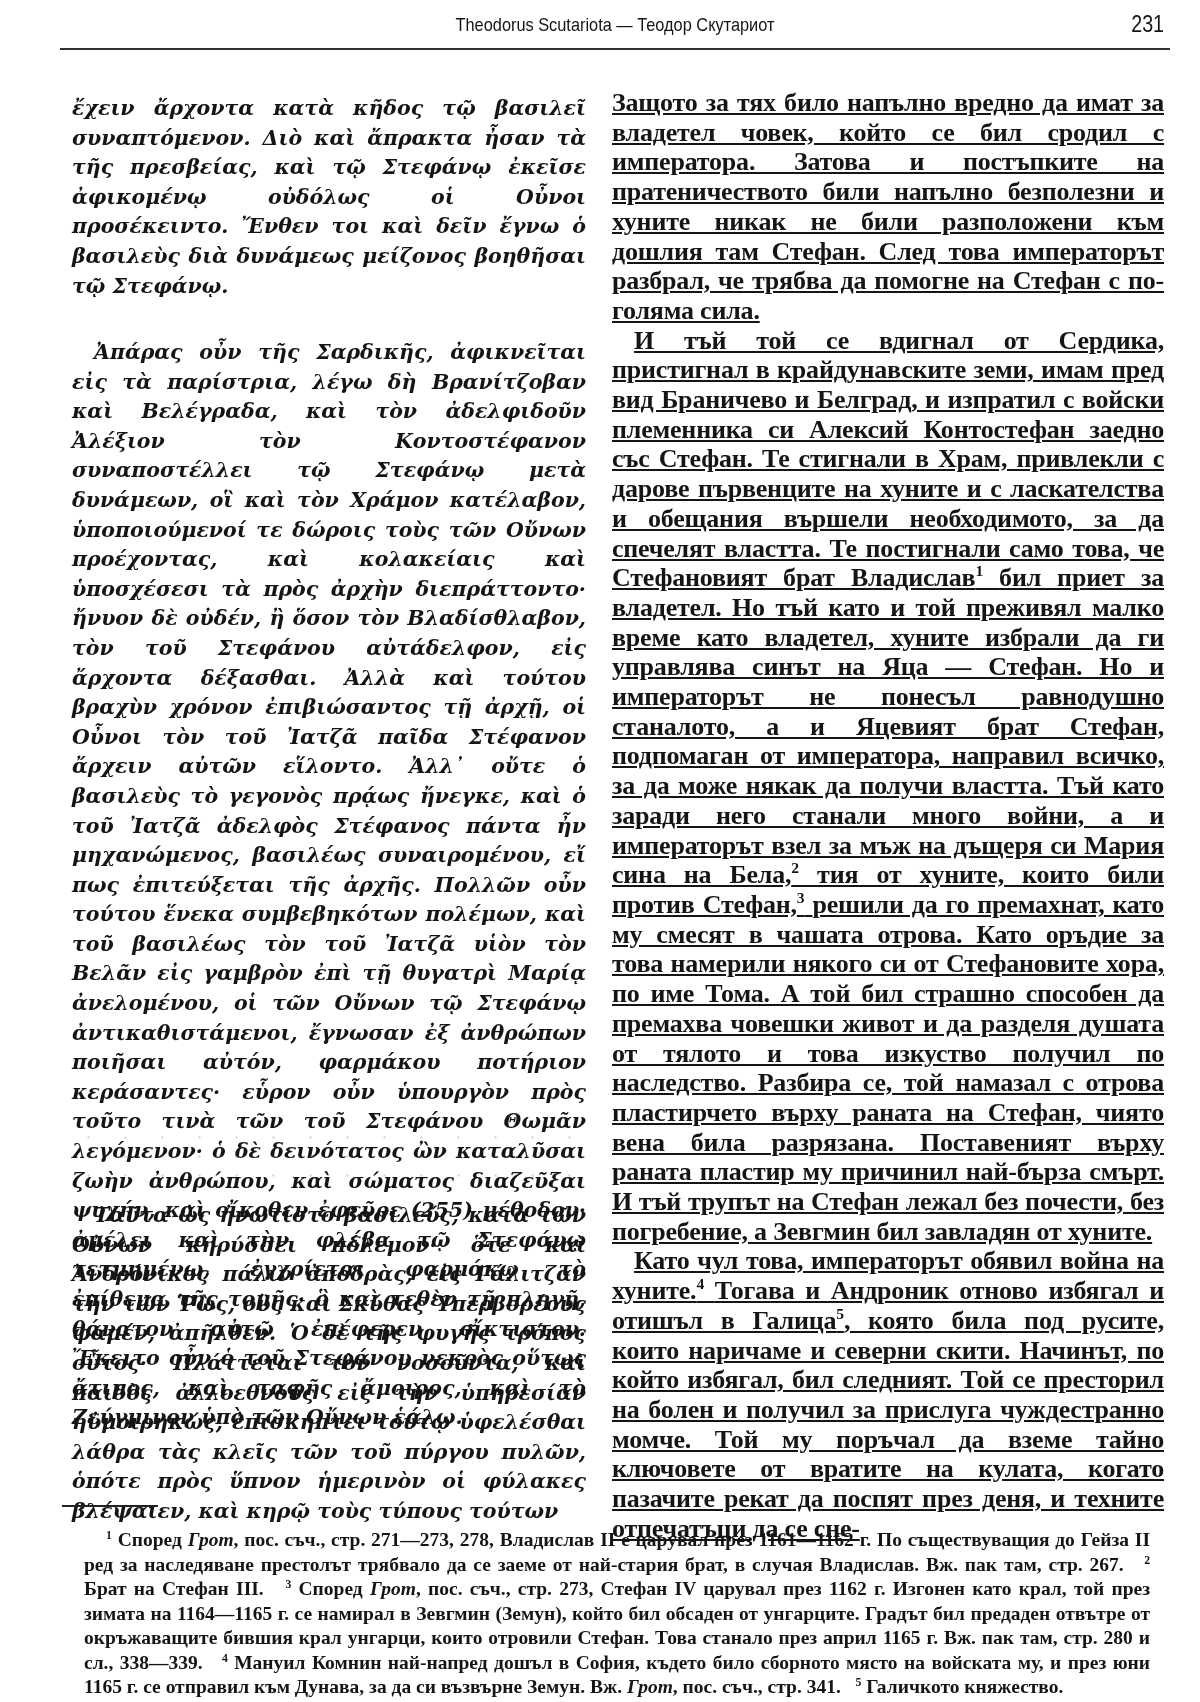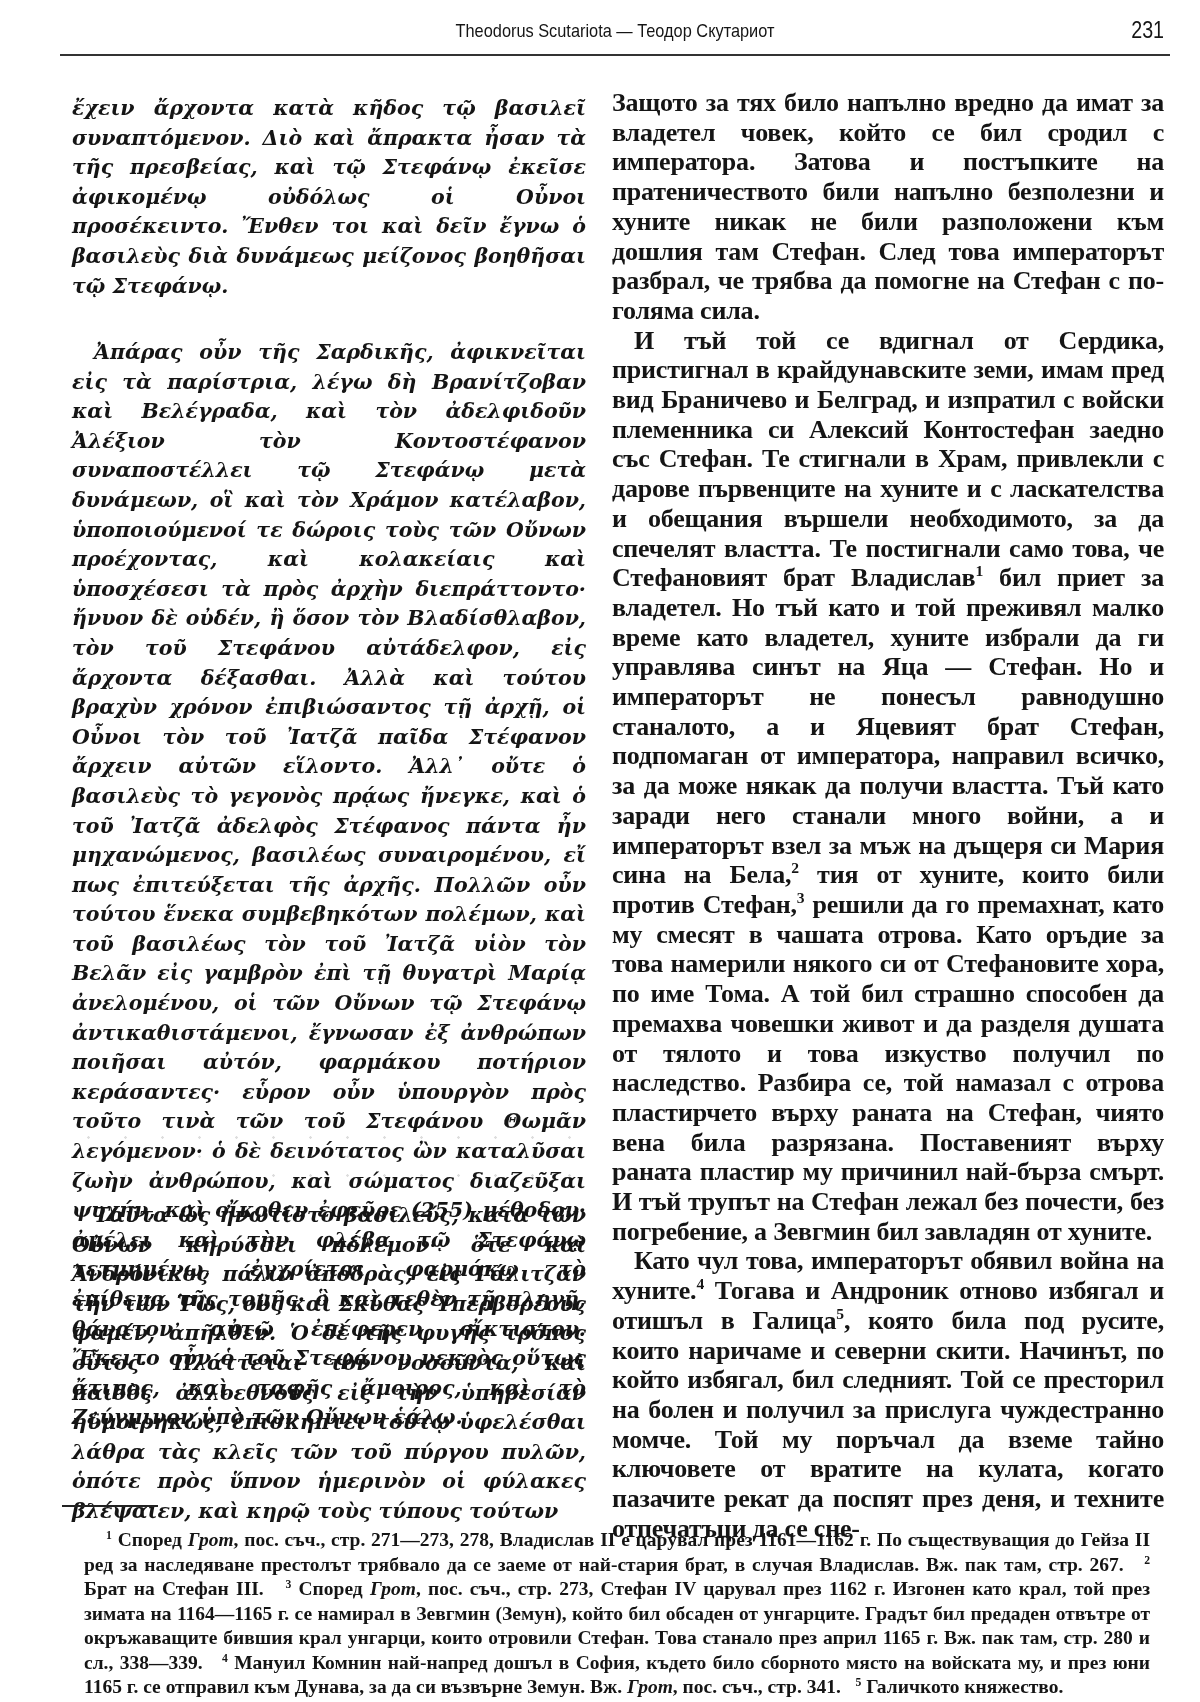--- a/index.html
+++ b/index.html
@@ -1,29 +1,29 @@
 <!DOCTYPE html>
 <html><head>
 <meta charset="utf-8">
 <style>
   html, body { margin:0; padding:0; background:#ffffff; }
   body { width:1200px; height:1702px; position:relative; overflow:hidden; color:#151515; }
-  .header { position:absolute; left:60px; top:14px; width:1110px; height:40px; }
+  .header { position:absolute; left:60px; top:8px; width:1110px; height:40px; }
   .running-title { position:absolute; left:0; right:0; top:6px; text-align:center;
     font-family:"Liberation Sans", sans-serif; font-size:19px; letter-spacing:0; transform:scaleX(0.86); }
   .page-number { position:absolute; right:6px; top:2px; font-family:"Liberation Sans", sans-serif; font-size:24px; transform:scaleX(0.82); transform-origin:right; }
   .header-rule { position:absolute; left:0; right:0; top:40px; height:2px; background:#333; }
 
   .col-greek { position:absolute; left:68px; width:522px; font-family:"DejaVu Serif", serif;
     font-style:italic; font-weight:bold; font-size:20.5px; line-height:29.6px; text-align:justify; }
   .col-greek p { margin:4px; text-indent:0; }
   .col-greek .indent { text-indent:22px; }
   .col-bg { position:absolute; left:612px; width:552px; font-family:"Liberation Serif", serif;
     font-size:26px; line-height:29.7px; text-align:justify; font-weight:bold; letter-spacing:-0.2px; }
-  .col-bg p { margin:0; }
+  .col-bg p { margin:0;text-decoration:underline; }
   .col-bg .indent { text-indent:22px; }
 
   .footnote-rule { position:absolute; left:62px; top:1505px; width:96px; height:2px; background:#222; }
   .footnotes { position:absolute; left:68px; top:1512px; width:1098px; font-family:"Liberation Serif", serif;
     font-size:19.5px; line-height:24.5px; text-align:justify; font-weight:bold; }
   .footnotes p { margin:16px; text-indent:22px; }
   sup { font-size:0.6em; line-height:0; }
   .it { font-style:italic; }
   .smudge { position:absolute; left:70px; top:1128px; width:520px; height:50px; opacity:0.25;
     background-image:radial-gradient(circle, #777 1px, transparent 1.5px); background-size:37px 19px; }

